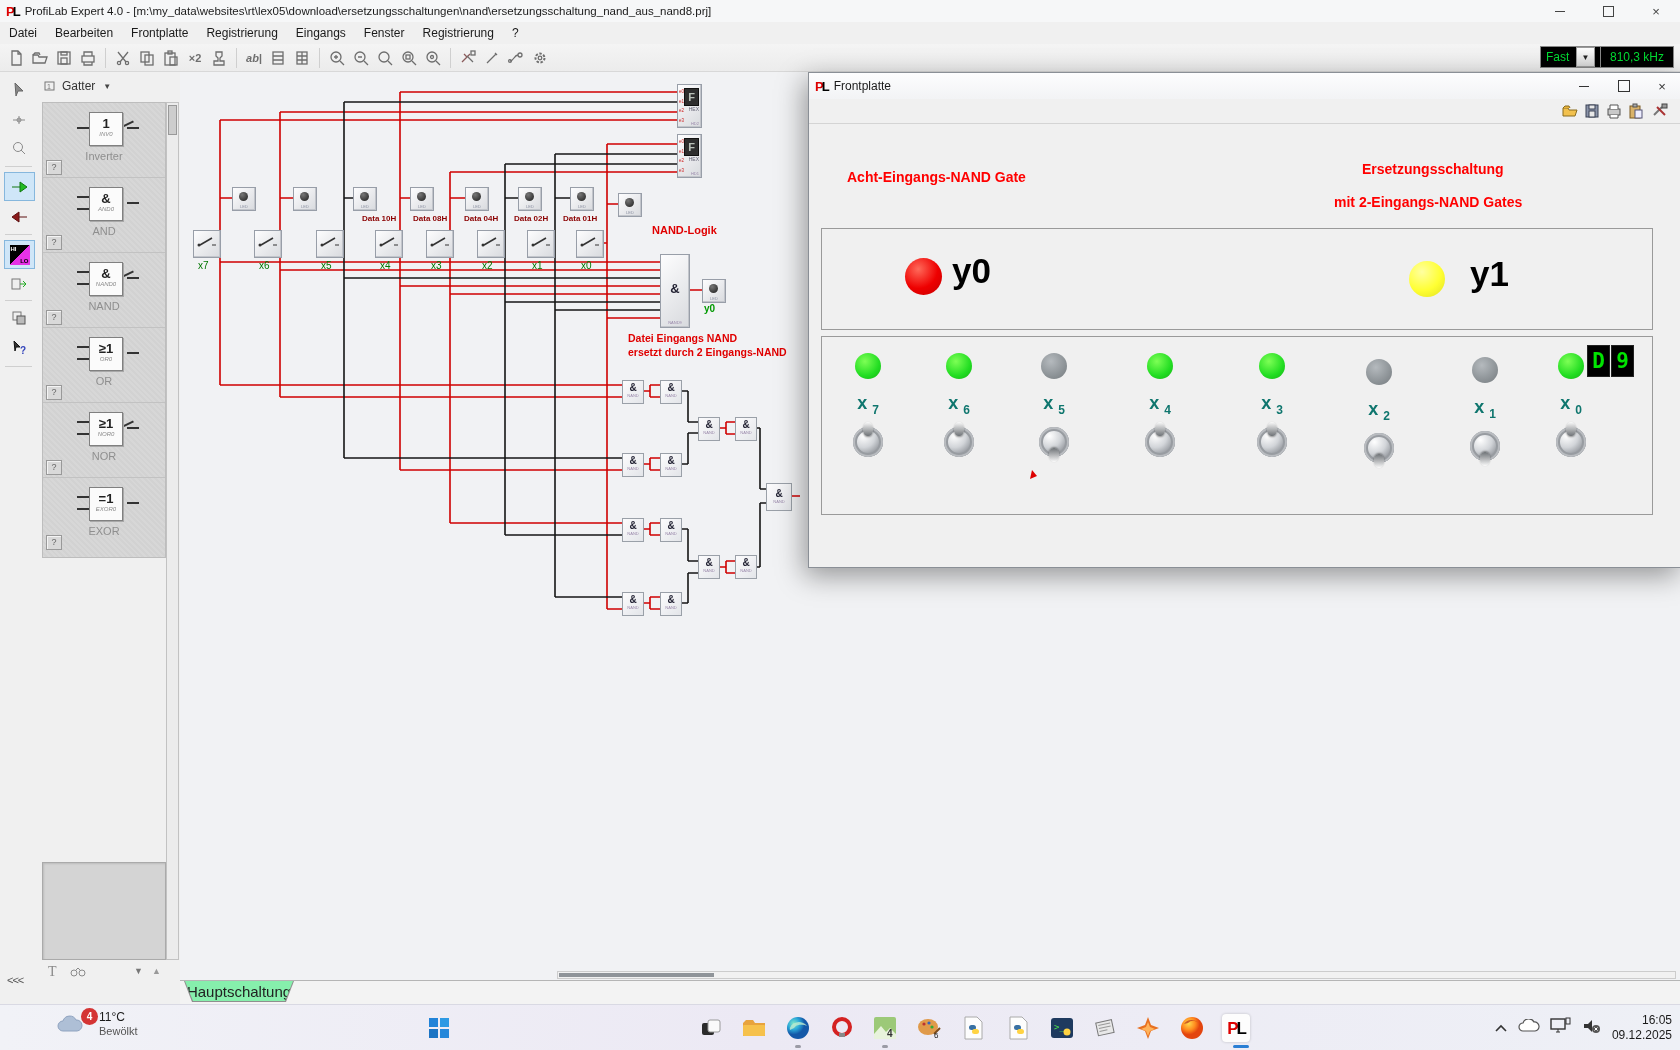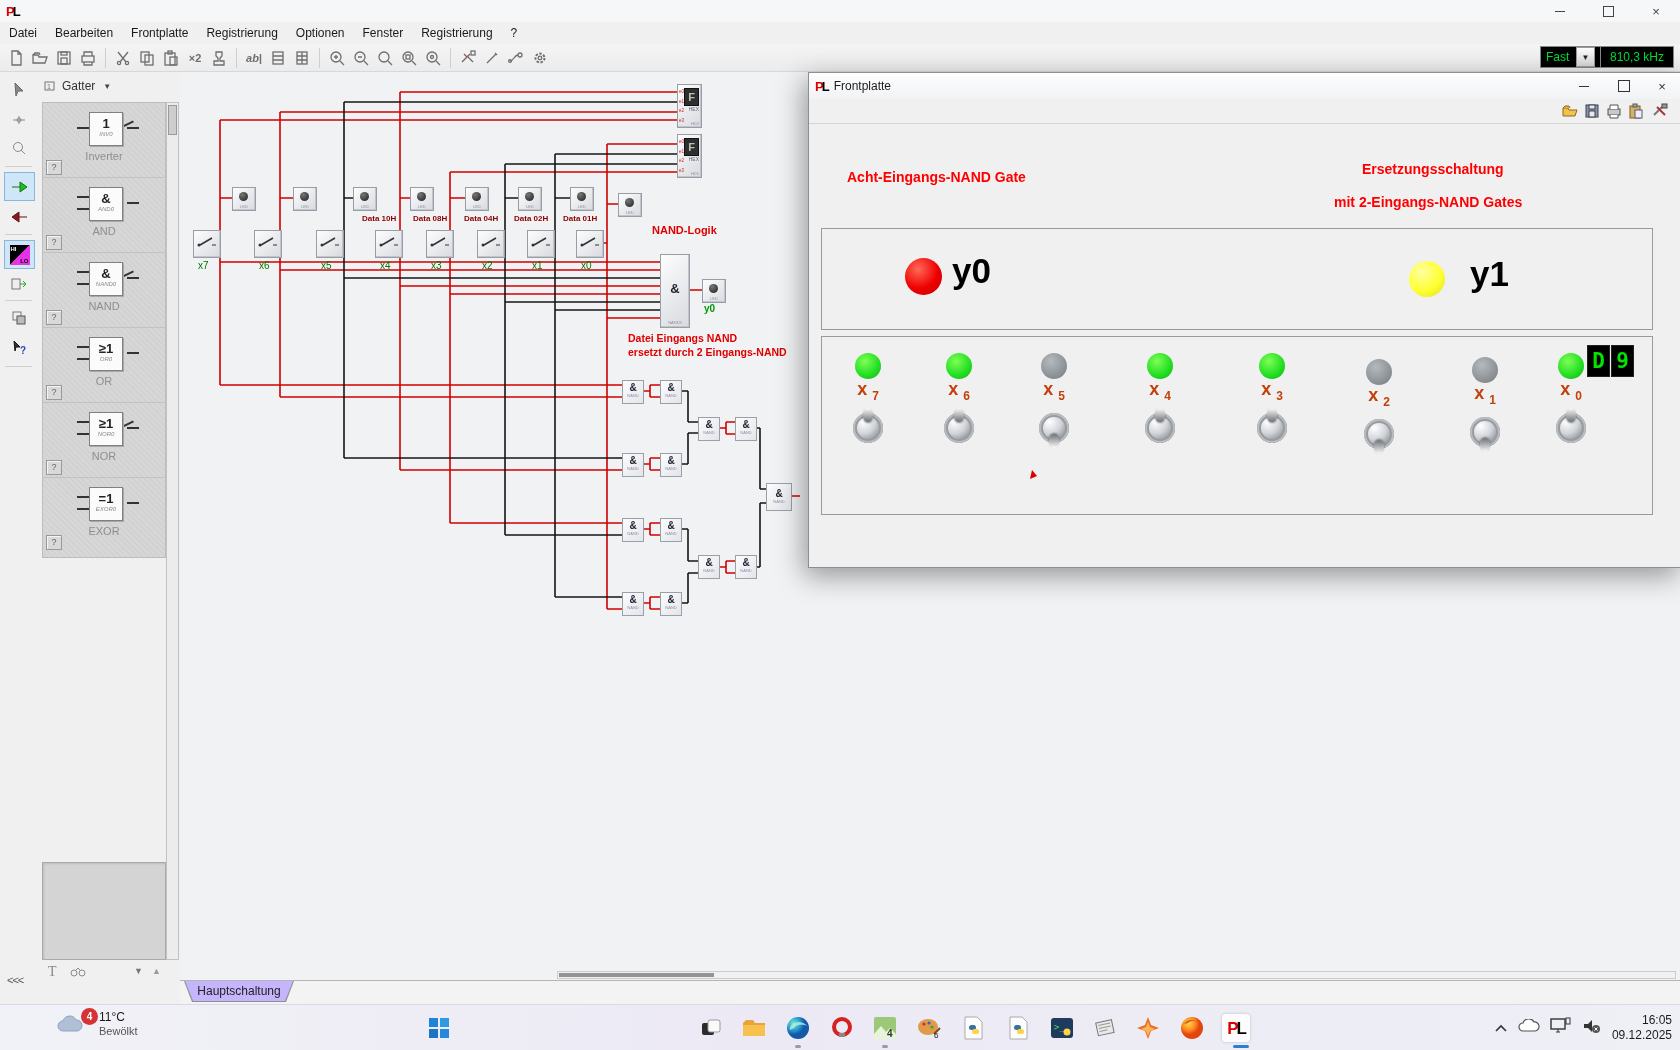--- a/index.html
+++ b/index.html
@@ -60,35 +60,35 @@
   .hex-comp .hn{position:absolute;right:2px;bottom:1px;font-size:4px;color:#98a}
   .swlabel{position:absolute;font-size:10px;font-weight:normal;color:#007700}
   .datalabel{position:absolute;font-size:8px;font-weight:bold;color:#8b0000}
   .anno{position:absolute;color:#e00000;font-weight:bold}
   .y0label{position:absolute;font-size:10px;font-weight:bold;color:#009900}
   
   #hscroll{left:557px;top:971px;width:1119px;height:8px;background:#f1f1f1;border:1px solid #cccccc;box-sizing:border-box}
   #hthumb{position:absolute;left:1px;top:1px;width:155px;height:4px;background:#8f9499}
   #tabbar{left:180px;top:980px;width:1500px;height:24px;background:#f3f3f3;border-top:1px solid #b5b5b5}
   .tab-outer{position:absolute;left:4px;top:0px;width:110px;height:21px;background:#8f8f8f;clip-path:polygon(0 0,110px 0,102px 21px,8px 21px)}
-  .tab-inner{position:absolute;left:1px;top:0px;width:108px;height:20px;background:#c4b5fd;clip-path:polygon(0 0,108px 0,100px 20px,8px 20px);display:flex;align-items:center;justify-content:center;font-size:12px;color:#222}
+  .tab-inner{position:absolute;left:1px;top:0px;width:108px;height:20px;background:#86efac;clip-path:polygon(0 0,108px 0,100px 20px,8px 20px);display:flex;align-items:center;justify-content:center;font-size:15px;color:#222}
   
   #fp{left:808px;top:72px;width:872px;height:494px;background:#f0f0f0;border:1px solid #8a8f96;box-shadow:-4px 8px 26px rgba(0,0,0,.38)}
   #fp-title{position:absolute;left:0;top:0;width:100%;height:26px;background:linear-gradient(#fdfdfe,#f2f3f5);border-bottom:1px solid #e2e2e2;display:flex;align-items:center;font-size:12px}
   #fp-toolbar{position:absolute;left:0;top:26px;width:100%;height:24px;background:#f0f0f0;border-bottom:1px solid #d4d4d4}
   .fpctl{position:absolute;top:2px;width:34px;height:22px;display:flex;align-items:center;justify-content:center;color:#333;font-size:13px}
   .fp-head{position:absolute;font-size:14px;font-weight:bold;color:#ff0000}
   .fp-panel{position:absolute;border:1px solid #9a9a9a}
   .bigled{position:absolute;border-radius:50%}
   .ylab{position:absolute;font-size:35px;font-weight:bold;color:#000}
   .fpcol{position:absolute;width:64px;text-align:center}
   .sled{width:26px;height:26px;border-radius:50%;margin:0 auto}
   .led-on{background:radial-gradient(circle at 38% 32%,#7dff55,#22dd22 60%,#15b015)}
   .led-off{background:radial-gradient(circle at 38% 32%,#b5babe,#8a9094 65%,#767b7f)}
-  .xlab{font-size:18px;font-weight:bold;color:#c2410c}
+  .xlab{margin-top:14px;font-size:18px;font-weight:bold;color:#0f766e}
   .xlab sub{font-size:12px}
   .toggle{position:relative;width:30px;height:30px;border-radius:50%;margin:10px auto 0;
     background:radial-gradient(circle at 35% 30%,#ffffff,#d2d5d9 40%,#8e9298 72%,#6c7075);
     box-shadow:inset 0 0 0 2px #b9bcc0, inset 0 0 0 4px #989ca1}
   .lever{position:absolute;left:10px;width:10px;height:14px;border-radius:50% 50% 45% 45%;
     background:linear-gradient(#fafafa,#6f7377);box-shadow:0 1px 2px rgba(0,0,0,.4)}
   .tg-on .lever{top:-5px}
   .tg-off .lever{bottom:-5px;transform:rotate(180deg)}
   .seg{position:absolute;width:21px;height:30px;background:#000;color:#00e400;
     font-family:"DejaVu Sans Mono",monospace;font-size:21px;font-weight:bold;
@@ -103,35 +103,36 @@
   #weather{position:absolute;left:55px;top:5px;display:flex;align-items:center}
   #wbadge{position:absolute;left:26px;top:-2px;width:17px;height:17px;border-radius:50%;background:#d43434;color:#fff;font-size:10px;font-weight:bold;display:flex;align-items:center;justify-content:center}
   #wtext{margin-left:10px;font-size:12px}
   #wtext .cond{color:#555;font-size:11px}
 </style>
 </head>
 <body>
 
 <div id="titlebar" class="abs">
   <span class="pl-logo" style="font-size:13px;margin:0 6px"><span class="p">P</span><span class="l">L</span></span>
+  <span style="font-size:11.5px">ProfiLab Expert 4.0 - [m:\my_data\websites\rt\lex05\download\ersetzungsschaltungen\nand\ersetzungsschaltung_nand_aus_nand8.prj]</span>
 </div>
 <div class="winctl" style="left:1540px">
     <div style="width:10px;height:1px;background:#444"></div>
   </div>
 <div class="winctl" style="left:1588px">
     <div style="width:9px;height:9px;border:1px solid #444"></div>
   </div>
 <div class="winctl" style="left:1636px">×</div>
 
 <div id="menubar" class="abs">
   <span class="menu-item">Datei</span>
   <span class="menu-item">Bearbeiten</span>
   <span class="menu-item">Frontplatte</span>
   <span class="menu-item">Registrierung</span>
-  <span class="menu-item">Optionen</span>
+  <span class="menu-item">Eingangs</span>
   <span class="menu-item">Fenster</span>
   <span class="menu-item">Registrierung</span>
   <span class="menu-item">?</span>
 </div>
 
 <div id="toolbar" class="abs">
   <span class="tbtn">
       <svg width="18" height="18">
         <path d="M5,2h6l3,3v11h-9z"></path>
         <path d="M11,2v3h3"></path>

